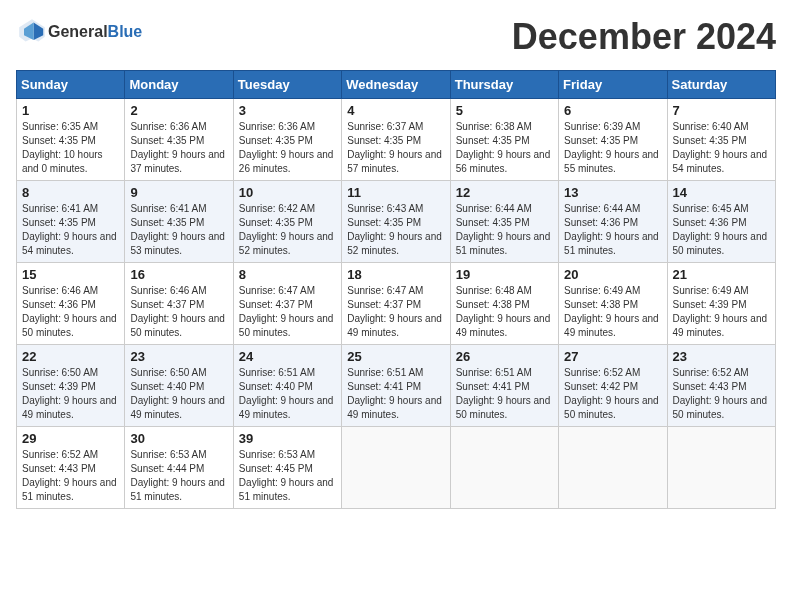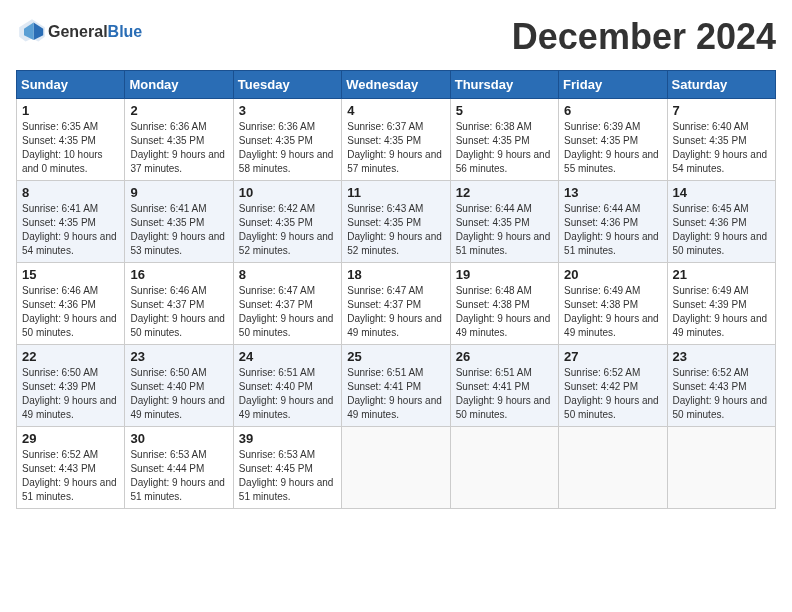--- a/index.html
+++ b/index.html
@@ -116,21 +116,21 @@
           <span>Sunrise: 6:36 AM</span><br>
           <span>Sunset: 4:35 PM</span><br>
           <span>Daylight: 9 hours and 37 minutes.</span>
         </div>
       </td>
         <td>
         <span class="day-num">3</span>
         <div class="day-info">
           <span>Sunrise: 6:36 AM</span><br>
           <span>Sunset: 4:35 PM</span><br>
-          <span>Daylight: 9 hours and 58 minutes.</span>
+          <span>Daylight: 9 hours and 26 minutes.</span>
         </div>
       </td>
         <td>
         <span class="day-num">4</span>
         <div class="day-info">
           <span>Sunrise: 6:37 AM</span><br>
           <span>Sunset: 4:35 PM</span><br>
           <span>Daylight: 9 hours and 57 minutes.</span>
         </div>
       </td>

